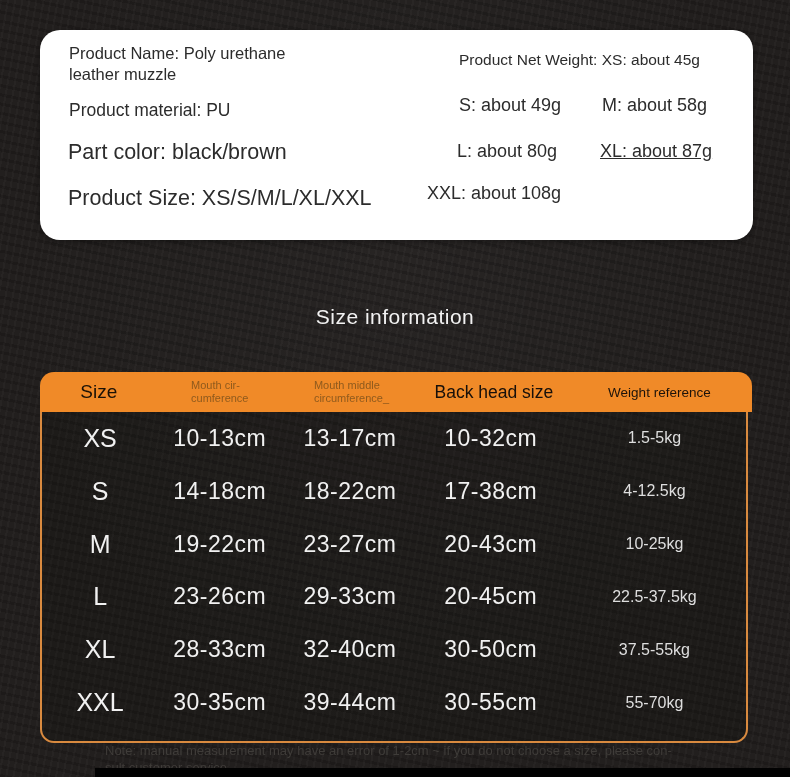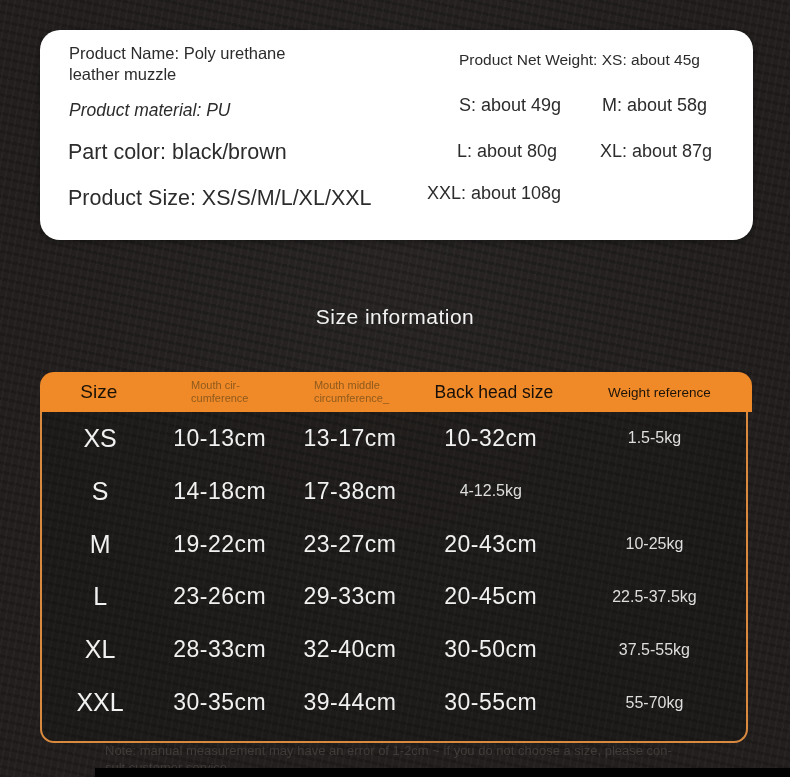--- a/index.html
+++ b/index.html
@@ -16,28 +16,28 @@
   }
 
   
   .info-card{
     position:absolute;left:40px;top:30px;width:713px;height:210px;
     background:#fff;border-radius:20px;
     box-shadow:0 2px 6px rgba(0,0,0,0.35);
   }
   .info-card .txt{position:absolute;color:#2c2c2c;white-space:nowrap;margin-left:9px;}
   .t-name{left:20px;top:13px;font-size:16.5px;line-height:21px;white-space:normal;width:280px;}
-  .t-material{left:20px;top:70px;font-size:17.5px;font-style:italic;}
+  .t-material{left:20px;top:70px;font-size:17.5px;}
   .t-partcolor{left:19px;top:110px;font-size:21.5px;}
   .t-prodsize{left:19px;top:156px;font-size:21.5px;}
   .t-nw1{left:410px;top:21px;font-size:15.5px;}
   .t-nw-s{left:410px;top:65px;font-size:18px;}
   .t-nw-m{left:553px;top:65px;font-size:18px;}
   .t-nw-l{left:408px;top:111px;font-size:18px;}
-  .t-nw-xl{left:551px;top:111px;font-size:18px;}
+  .t-nw-xl{left:551px;top:111px;font-size:18px;text-decoration:underline;}
   .t-nw-xxl{left:378px;top:153px;font-size:18px;}
 
   
   .section-title{
     position:absolute;left:0;top:305px;width:790px;
     text-align:center;color:#f2f2f2;font-size:21px;letter-spacing:0.5px;
   }
 
   
   .tbl-header{
@@ -122,20 +122,21 @@
     <div class="tr">
       <div class="td td-size">XS</div>
       <div class="td td-cm">10-13cm</div>
       <div class="td td-cm">13-17cm</div>
       <div class="td td-cm">10-32cm</div>
       <div class="td td-kg">1.5-5kg</div>
     </div>
     <div class="tr">
       <div class="td td-size">S</div>
       <div class="td td-cm">14-18cm</div>
+      <div class="td td-cm">18-22cm</div>
       <div class="td td-cm">17-38cm</div>
       <div class="td td-kg">4-12.5kg</div>
     </div>
     <div class="tr">
       <div class="td td-size">M</div>
       <div class="td td-cm">19-22cm</div>
       <div class="td td-cm">23-27cm</div>
       <div class="td td-cm">20-43cm</div>
       <div class="td td-kg">10-25kg</div>
     </div>

